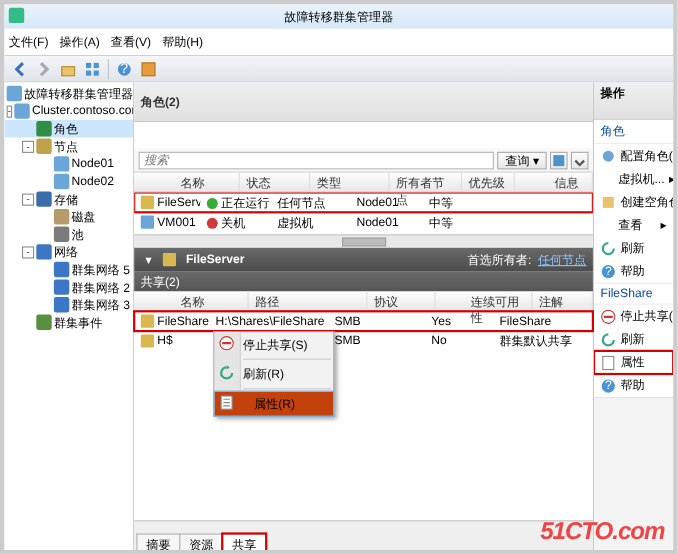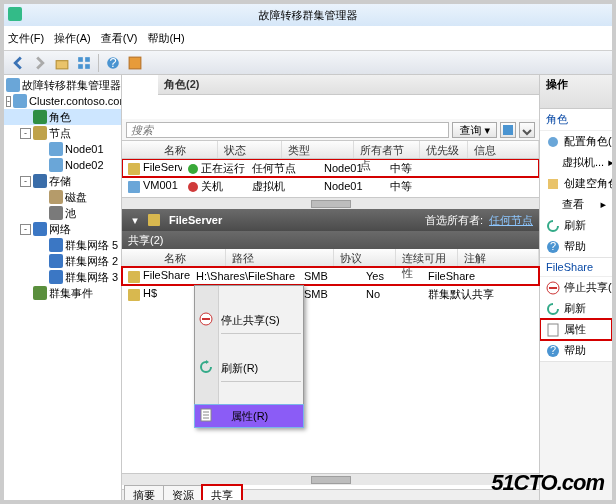--- a/index.html
+++ b/index.html
@@ -31,21 +31,21 @@
   .tree .row .ic.server { background:#6aa6d8;}
   .tree .row .ic.store { background:#3a6da9;}
   .tree .row .ic.disk { background:#b59b6a;}
   .tree .row .ic.pool { background:#7a7a7a;}
   .tree .row .ic.net { background:#3b77c4;}
   .tree .row .ic.event { background:#5a8f3d;}
   .tree .row.sel { background:#cde6ff; }
   .tree .lbl { font-size:11px; }
 
   .center { flex:1; display:flex; flex-direction:column; border-right:1px solid #c9c9c9; background:#fff;}
-  .sectionhdr { height:20px; background:linear-gradient(#f0f0f0,#e0e0e0); border-bottom:1px solid #c9c9c9; display:flex; align-items:center; padding:0 6px; font-weight:bold; color:#333;margin-left:36px;}
+  .sectionhdr { height:36px; background:linear-gradient(#f0f0f0,#e0e0e0); border-bottom:1px solid #c9c9c9; display:flex; align-items:center; padding:0 6px; font-weight:bold; color:#333;}
   .searchbar { height:22px; background:#f7f7f7; border-bottom:1px solid #c9c9c9; display:flex; align-items:center; padding:0 4px; gap:3px;margin-top:24px;}
   .searchbar input { flex:1; height:16px; border:1px solid #b7b7b7; padding:0 4px; font-style:italic; color:#888; background:#fff;}
   .searchbar .btn { height:16px; padding:0 6px; border:1px solid #a9a9a9; background:linear-gradient(#fdfdfd,#e6e6e6); font-size:11px;}
   .searchbar .iconbtn { width:16px; height:16px; border:1px solid #a9a9a9; background:linear-gradient(#fdfdfd,#e6e6e6); display:flex; align-items:center; justify-content:center;}
 
   .grid { position:relative; }
   .grid .cols { display:flex; height:18px; background:linear-gradient(#fdfdfd,#e8e8e8); border-bottom:1px solid #c9c9c9;padding-left:36px;}
   .grid .cols div { border-right:1px solid #dcdcdc; padding:2px 6px; color:#333; }
   .grid .row { display:flex; height:18px; align-items:center;}
   .grid .row div { padding:1px 6px; white-space:nowrap; overflow:hidden;}
@@ -55,51 +55,51 @@
   .statusdot.down { background:#d03a3a;}
   .grid .scroll { height:12px; background:#e8e8e8; border-top:1px solid #c9c9c9; display:flex; align-items:center; justify-content:center;}
   .grid .scroll .thumb { width:40px; height:8px; background:#bdbdbd; border:1px solid #9e9e9e;}
 
   .detailhdr { height:22px; background:linear-gradient(#6a6a6a,#4b4b4b); color:#fff; display:flex; align-items:center; padding:0 6px; gap:6px;}
   .detailhdr .chev { width:14px; height:14px; display:flex; align-items:center; justify-content:center; color:#fff;}
   .detailhdr .spacer { flex:1;}
   .detailhdr a { color:#8ec7ff; text-decoration:underline;}
   .subhdr { height:18px; background:linear-gradient(#6a6a6a,#555); color:#fff; padding:2px 6px;}
 
-  .tabsbar { height:16px; background:#efefef; border-top:1px solid #c9c9c9; display:flex; align-items:flex-end; padding:0 2px;}
+  .tabsbar { height:32px; background:#efefef; border-top:1px solid #c9c9c9; display:flex; align-items:flex-end; padding:0 2px;}
   .tabsbar .tab { border:1px solid #b0b0b0; border-bottom:none; background:#f6f6f6; padding:2px 8px; margin-right:-1px; font-size:11px;}
   .tabsbar .tab.active { background:#fff; }
   .tabsbar .redbox { outline:2px solid #d40000; outline-offset:-1px;}
 
   .right { width:72px; background:#f4f4f4; display:flex; flex-direction:column; font-size:11px; overflow:hidden;}
   .right .hdr { height:34px; background:linear-gradient(#f0f0f0,#e0e0e0); border-bottom:1px solid #c9c9c9; padding:2px 6px; font-weight:bold;}
   .right .group { background:#fff; border-bottom:1px solid #e3e3e3;}
   .right .gtitle { padding:3px 6px; color:#0a4aa6; font-weight:normal; background:#fff; border-bottom:1px solid #eee;}
   .right .item { display:flex; align-items:center; gap:4px; padding:3px 6px; white-space:nowrap;}
   .right .item .ic { width:14px; height:14px; flex:0 0 auto;}
   .right .item.redbox { outline:2px solid #d40000; outline-offset:-1px;text-align:right;}
 
   
   .ctxmenu { position:absolute; width:110px; background:#f2f2f2; border:1px solid #9a9a9a; box-shadow:2px 2px 4px rgba(0,0,0,.35); }
-  .ctxmenu .mi { display:flex; align-items:center; height:22px; padding:0 6px 0 26px; position:relative;margin-top:23px;}
+  .ctxmenu .mi { display:flex; align-items:center; height:22px; padding:0 6px 0 26px; position:relative;}
   .ctxmenu .mi .mico { position:absolute; left:4px; width:16px; height:16px; }
-  .ctxmenu .mi.sel { background:#8b5cf6; outline:1px solid #7ab5e8;padding-left:36px;}
+  .ctxmenu .mi.sel { background:#c2410c; outline:1px solid #7ab5e8;padding-left:36px;}
   .ctxmenu .sep { height:1px; background:#c9c9c9; margin:2px 2px 2px 26px;}
   .ctxmenu .leftbar { position:absolute; left:0; top:0; bottom:0; width:24px; background:#e5e5e5; border-right:1px solid #d0d0d0;}
 
   
   .brand { position:absolute; right:8px; bottom:4px; text-align:right; }
-  .brand .logo { font-family: Arial, sans-serif; font-weight:bold; font-style:italic; font-size:22px; color:#000000; letter-spacing:-1px;}
+  .brand .logo { font-family: Arial, sans-serif; font-weight:bold; font-style:italic; font-size:22px; color:#ef4444; letter-spacing:-1px;}
   .brand .sub { font-size:11px; color:#666; }
   .brand .sub b { background:#bf2a1a; color:#fff; padding:0 3px; font-weight:normal; border-radius:2px; margin-left:2px;}
 
   .gridbody { height:38px; overflow:hidden;}
   .sharebody { flex:1; position:relative;}
-  .col-name{width:60px;} .col-stat{width:64px;} .col-type{width:72px;} .col-owner{width:66px;} .col-pri{width:48px;} .col-info{flex:1;}
-  .sc-name{width:68px;} .sc-path{width:108px;} .sc-proto{width:62px;} .sc-avail{width:62px;} .sc-note{flex:1;}
+  .col-name{width:60px;} .col-stat{width:64px;} .col-type{width:72px;} .col-owner{width:66px;} .col-pri{width:48px;} .col-info{flex:1;margin-left:30px;}
+  .sc-name{width:68px;} .sc-path{width:108px;} .sc-proto{width:62px;} .sc-avail{width:62px;margin-left:26px;} .sc-note{flex:1;}
   .fileico{display:inline-block;width:12px;height:12px;background:#d8b84f;margin-right:3px;vertical-align:middle;border-radius:1px;}
   .shareico{display:inline-block;width:12px;height:12px;background:#4a94d1;margin-right:3px;vertical-align:middle;border-radius:1px;}
 </style>
 </head>
 <body>
 
 <div class="titlebar">
   <span class="ico"></span>
   <span class="title">故障转移群集管理器</span>
 </div>

